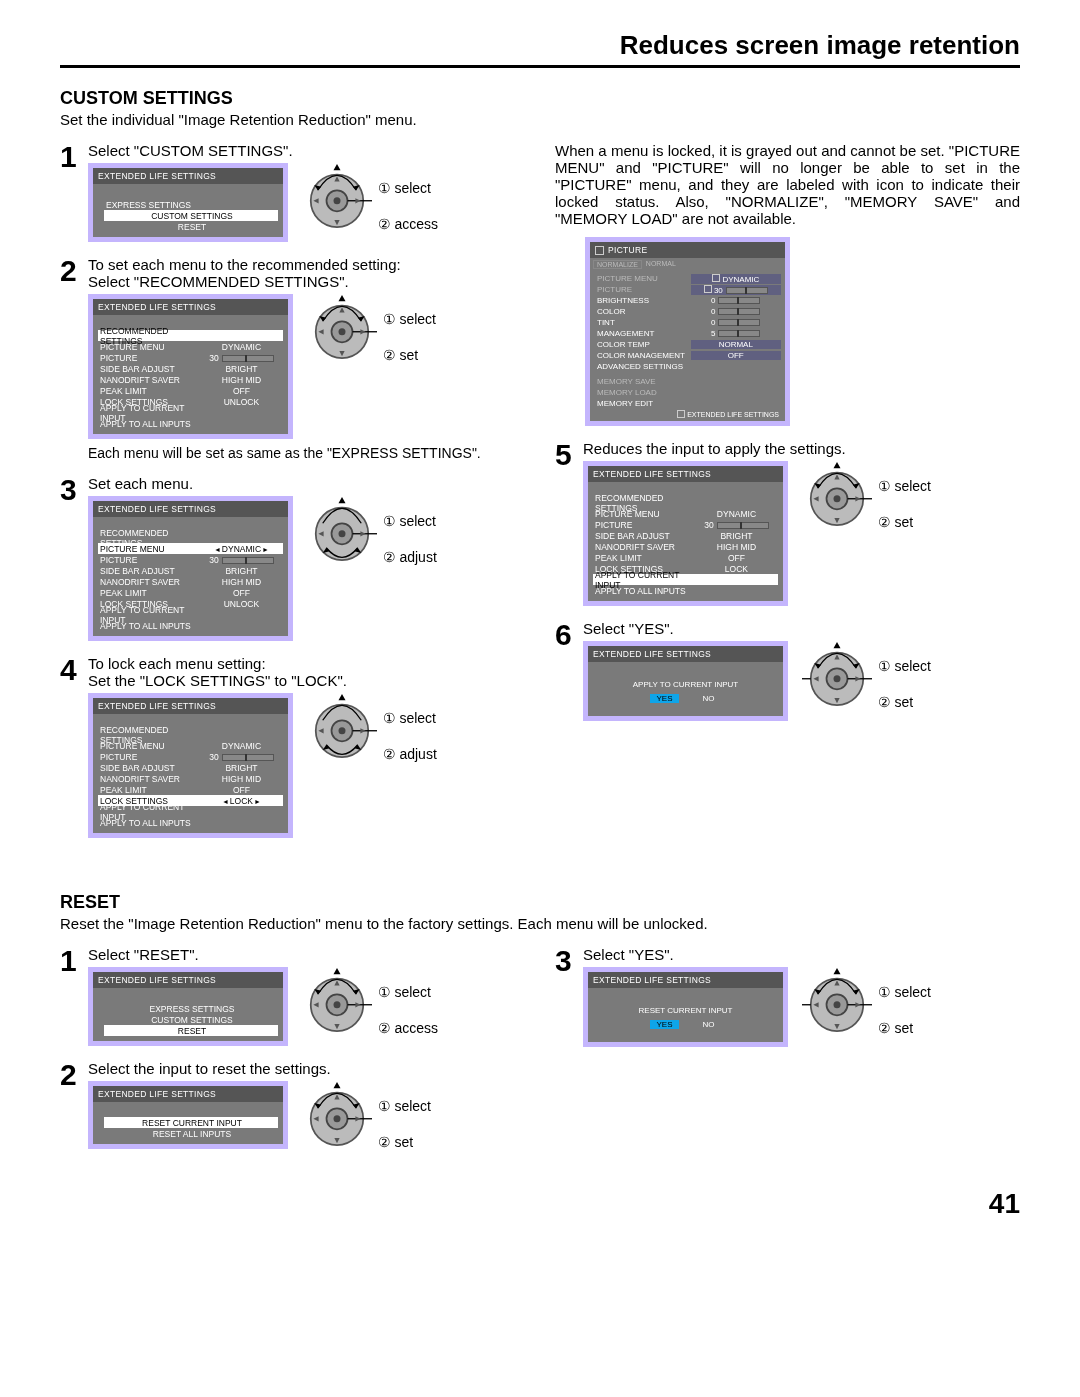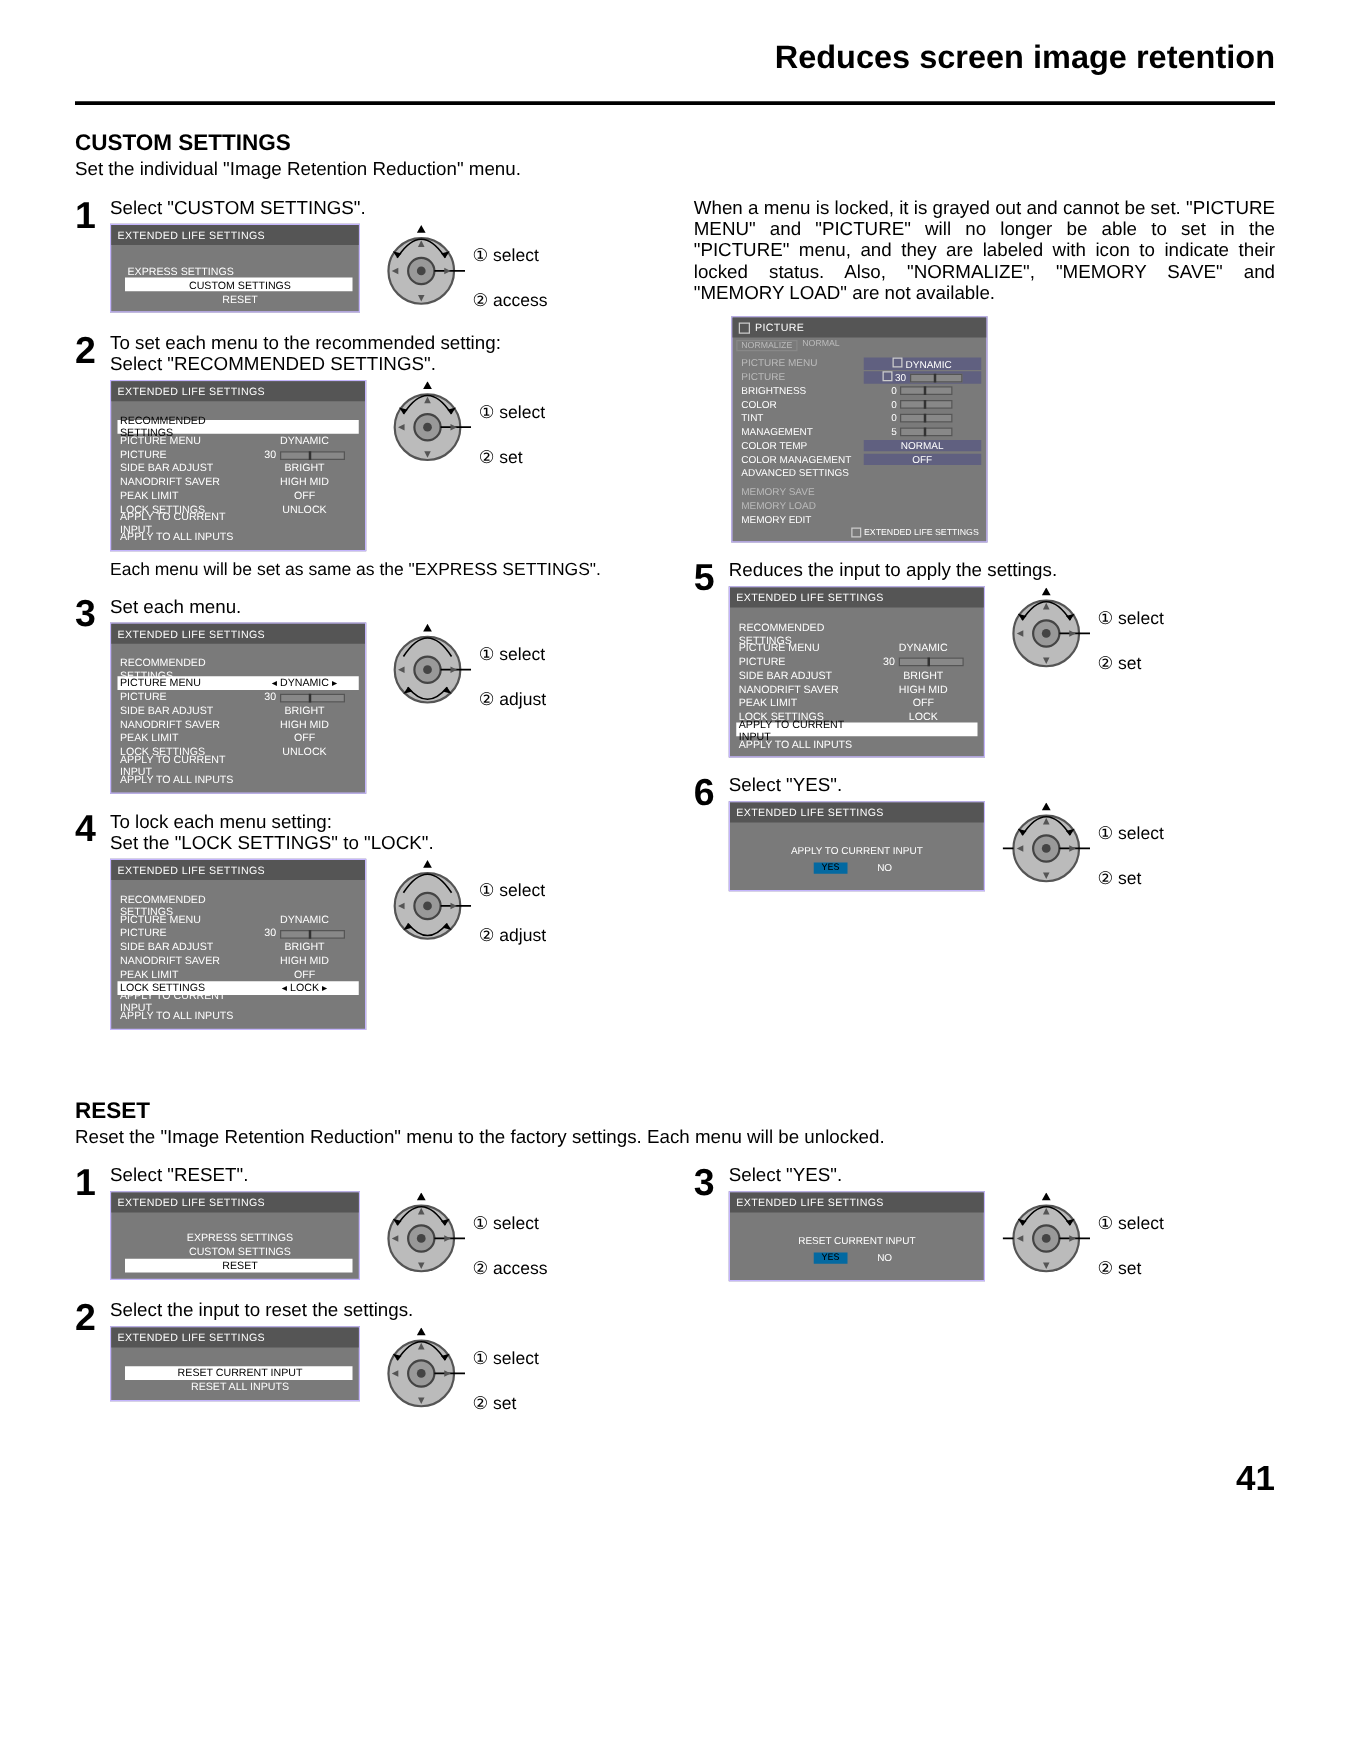--- a/index.html
+++ b/index.html
@@ -11,21 +11,21 @@
     --menu-val: #a0a0c0;
   }
   html,body{margin:0;padding:0;background:#fff;}
   body{
     width:1080px;margin:0 auto;font-family:Helvetica,Arial,sans-serif;
     box-sizing:border-box;padding:30px 60px 30px 60px;color:#000;
     font-size:16px;
   }
   .page-title{
     font-size:26px;font-weight:bold;text-align:right;
-    border-bottom:3px solid #000;padding-bottom:20px;margin-bottom:20px;
+    border-bottom:3px solid #000;padding-bottom:4px;margin-bottom:20px;
   }
   .section-title{font-size:18px;font-weight:bold;margin:6px 0 2px;}
   .intro{font-size:15px;margin-bottom:14px;}
   .cols{display:flex;gap:30px;}
   .col{flex:1;}
   .step{display:flex;margin-bottom:14px;}
   .step-num{font-size:30px;font-weight:bold;width:26px;line-height:1;margin-right:2px;}
   .step-body{flex:1;font-size:15px;}
   .row{display:flex;align-items:flex-start;gap:8px;margin-top:4px;}
   .row .menu-box{flex:0 0 auto;}
@@ -34,42 +34,42 @@
   .dial-labels div{white-space:nowrap;margin-top:14px;}
   .subnote{font-size:14px;margin-top:6px;}
   .page-num{font-size:28px;font-weight:bold;text-align:right;margin-top:20px;}
 
   
   svg.dial{width:70px;height:70px;}
 
   
   .menu-box{
     background:var(--menu-bg);color:#fff;font-size:8.5px;
-    width:205px;border:1px solid #c4b5fd;box-sizing:border-box;
+    width:205px;border:5px solid #c4b5fd;box-sizing:border-box;
     font-family:Arial,Helvetica,sans-serif;
   }
   .menu-box.small{width:200px;}
   .menu-header{
     background:var(--menu-header-bg);padding:3px 5px;font-size:8.5px;
     letter-spacing:0.3px;
   }
   .menu-inner{padding:2px 5px 5px;margin-top:13px;}
   .mrow{display:flex;height:11px;align-items:center;}
   .mrow .mlab{flex:0 0 54%;padding-left:2px;}
   .mrow .mval{flex:1;text-align:center;}
   .hl{background:var(--hl);color:#000;}
   .indent .mrow{margin-left:6px;}
   .slider{
     display:inline-block;width:50px;height:5px;background:#888;position:relative;
     border:1px solid #555;vertical-align:middle;margin-left:3px;
   }
   .slider::after{content:"";position:absolute;left:45%;top:-1px;width:2px;height:7px;background:#333;}
   .tiny-btns{display:flex;gap:18px;justify-content:center;margin-top:2px;font-size:8px;}
   .tiny-btns span{padding:0px 6px;}
-  .tiny-btns .sel{background:#0369a1;color:#000;font-family:Liberation Mono, monospace;}
+  .tiny-btns .sel{background:#0ea5e9;color:#000;}
   .locknote{font-size:7px;text-align:right;padding:1px 2px;display:flex;justify-content:flex-end;align-items:center;gap:2px;}
   .lockicon{display:inline-block;width:6px;height:6px;border:1px solid #ccc;position:relative;}
   .arrow{font-size:7px;padding:0 1px;}
   .menu-box .centered{text-align:center;padding:3px 0;font-size:8px;}
 
   .picture-box{width:205px;}
   .picture-box .menu-header{display:flex;align-items:center;gap:4px;}
   .picture-box .sq{display:inline-block;width:7px;height:7px;border:1px solid #ccc;}
   .norm-row{display:flex;gap:4px;font-size:7px;padding:2px 3px;}
   .norm-row .box{border:1px solid #888;padding:0 3px;color:#bbb;}

